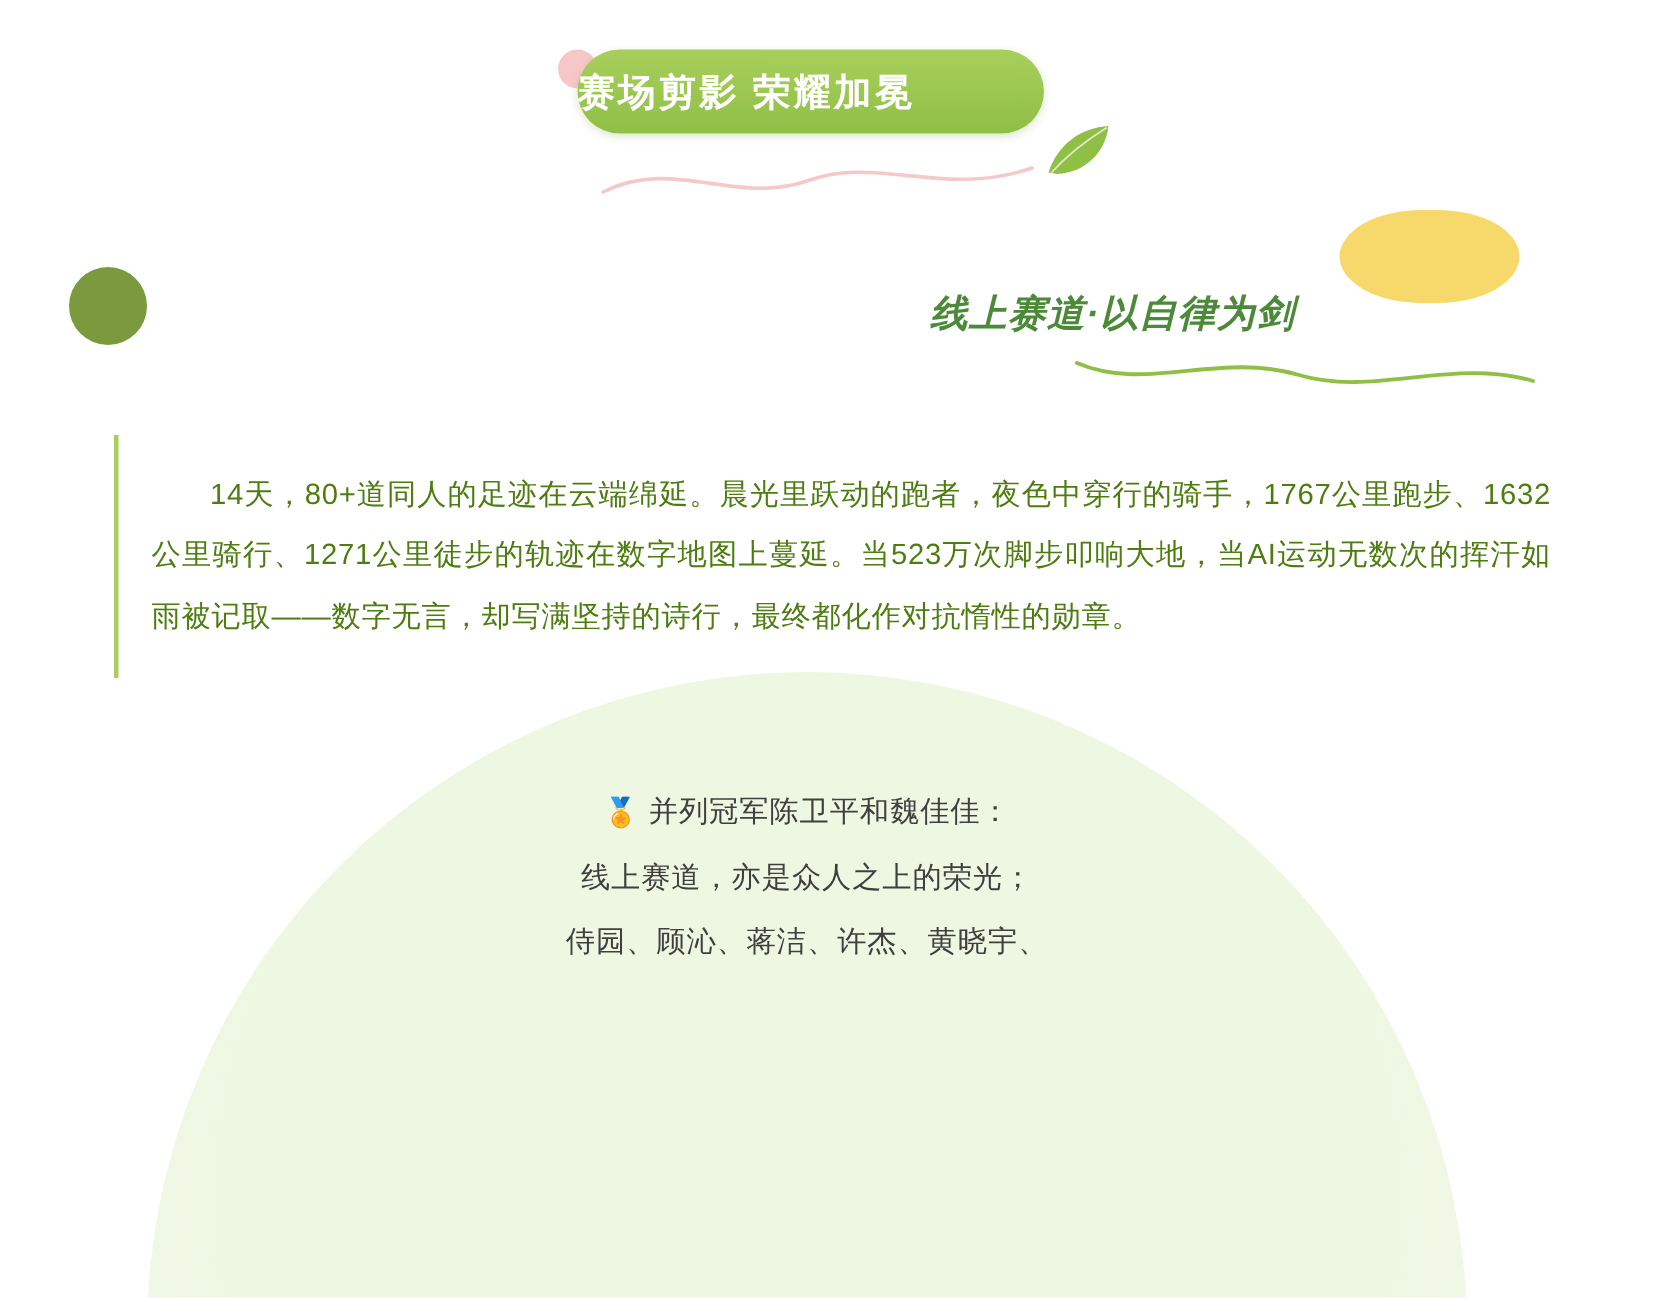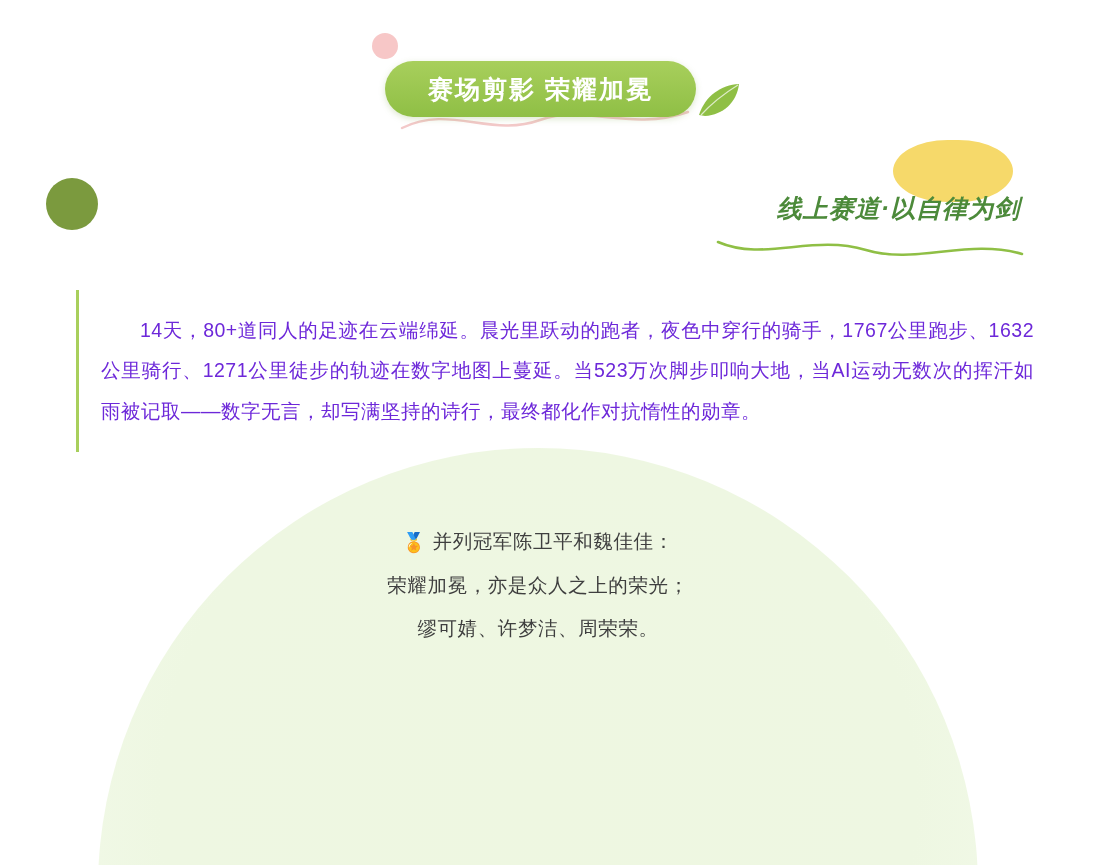--- a/index.html
+++ b/index.html
@@ -68,45 +68,44 @@
     left: 716px;
     top: 228px;
     width: 310px;
     height: 40px;
   }
 
   
   #banner {
     position: absolute;
     left: 385px;
-    top: 61px;
+    top: 33px;
     width: 311px;
     height: 56px;
     background: linear-gradient(180deg, #a8cf5c 0%, #8fbf45 100%);
     border-radius: 28px;
     display: flex;
     align-items: center;
-    justify-content: center;
+    justify-content: flex-start;
     box-shadow: 0 2px 6px rgba(120,160,60,0.25);
   }
   #banner-text {
     color: #ffffff;
     font-size: 25px;
     font-weight: bold;
     letter-spacing: 2px;
     white-space: nowrap;
   }
 
   
   #subtitle {
     position: absolute;
     left: 620px;
     top: 192px;
     width: 400px;
-    text-align: right;
     font-size: 25px;
     font-weight: bold;
     font-style: italic;
     color: #4c8a3a;
     letter-spacing: 1px;
     white-space: nowrap;
   }
 
   
   #intro-block {
@@ -114,21 +113,21 @@
     left: 76px;
     top: 290px;
     width: 958px;
     border-left: 3px solid #a8cf5c;
     padding-left: 22px;
     box-sizing: border-box;
   }
   #intro-text {
     font-size: 19.5px;
     line-height: 2.1;
-    color: #6d28d9;
+    color: #4d7c0f;
     text-indent: 2em;
     text-align: justify;
     letter-spacing: 0.5px;
   }
 
   
   #honours-circle {
     position: absolute;
     left: 98px;
     top: 448px;
@@ -188,15 +187,15 @@
 
 <div id="subtitle">线上赛道·以自律为剑</div>
 
 <div id="intro-block">
   <p id="intro-text">14天，80+道同人的足迹在云端绵延。晨光里跃动的跑者，夜色中穿行的骑手，1767公里跑步、1632公里骑行、1271公里徒步的轨迹在数字地图上蔓延。当523万次脚步叩响大地，当AI运动无数次的挥汗如雨被记取——数字无言，却写满坚持的诗行，最终都化作对抗惰性的勋章。</p>
 </div>
 
 <div id="honours-circle"></div>
 <div id="honours">
     <div class="h-line title"><span class="medal">🏅</span><span>并列冠军陈卫平和魏佳佳：</span></div>
-    <div class="h-line"><span>荣耀加冕，亦是众人之上的荣光；</span></div>
-    <div class="h-line"><span>缪可婧、许梦洁、周荣荣。</span></div>
+    <div class="h-line"><span>线上赛道，亦是众人之上的荣光；</span></div>
+    <div class="h-line"><span>侍园、顾沁、蒋洁、许杰、黄晓宇、</span></div>
   </div>
 
 </body></html>

